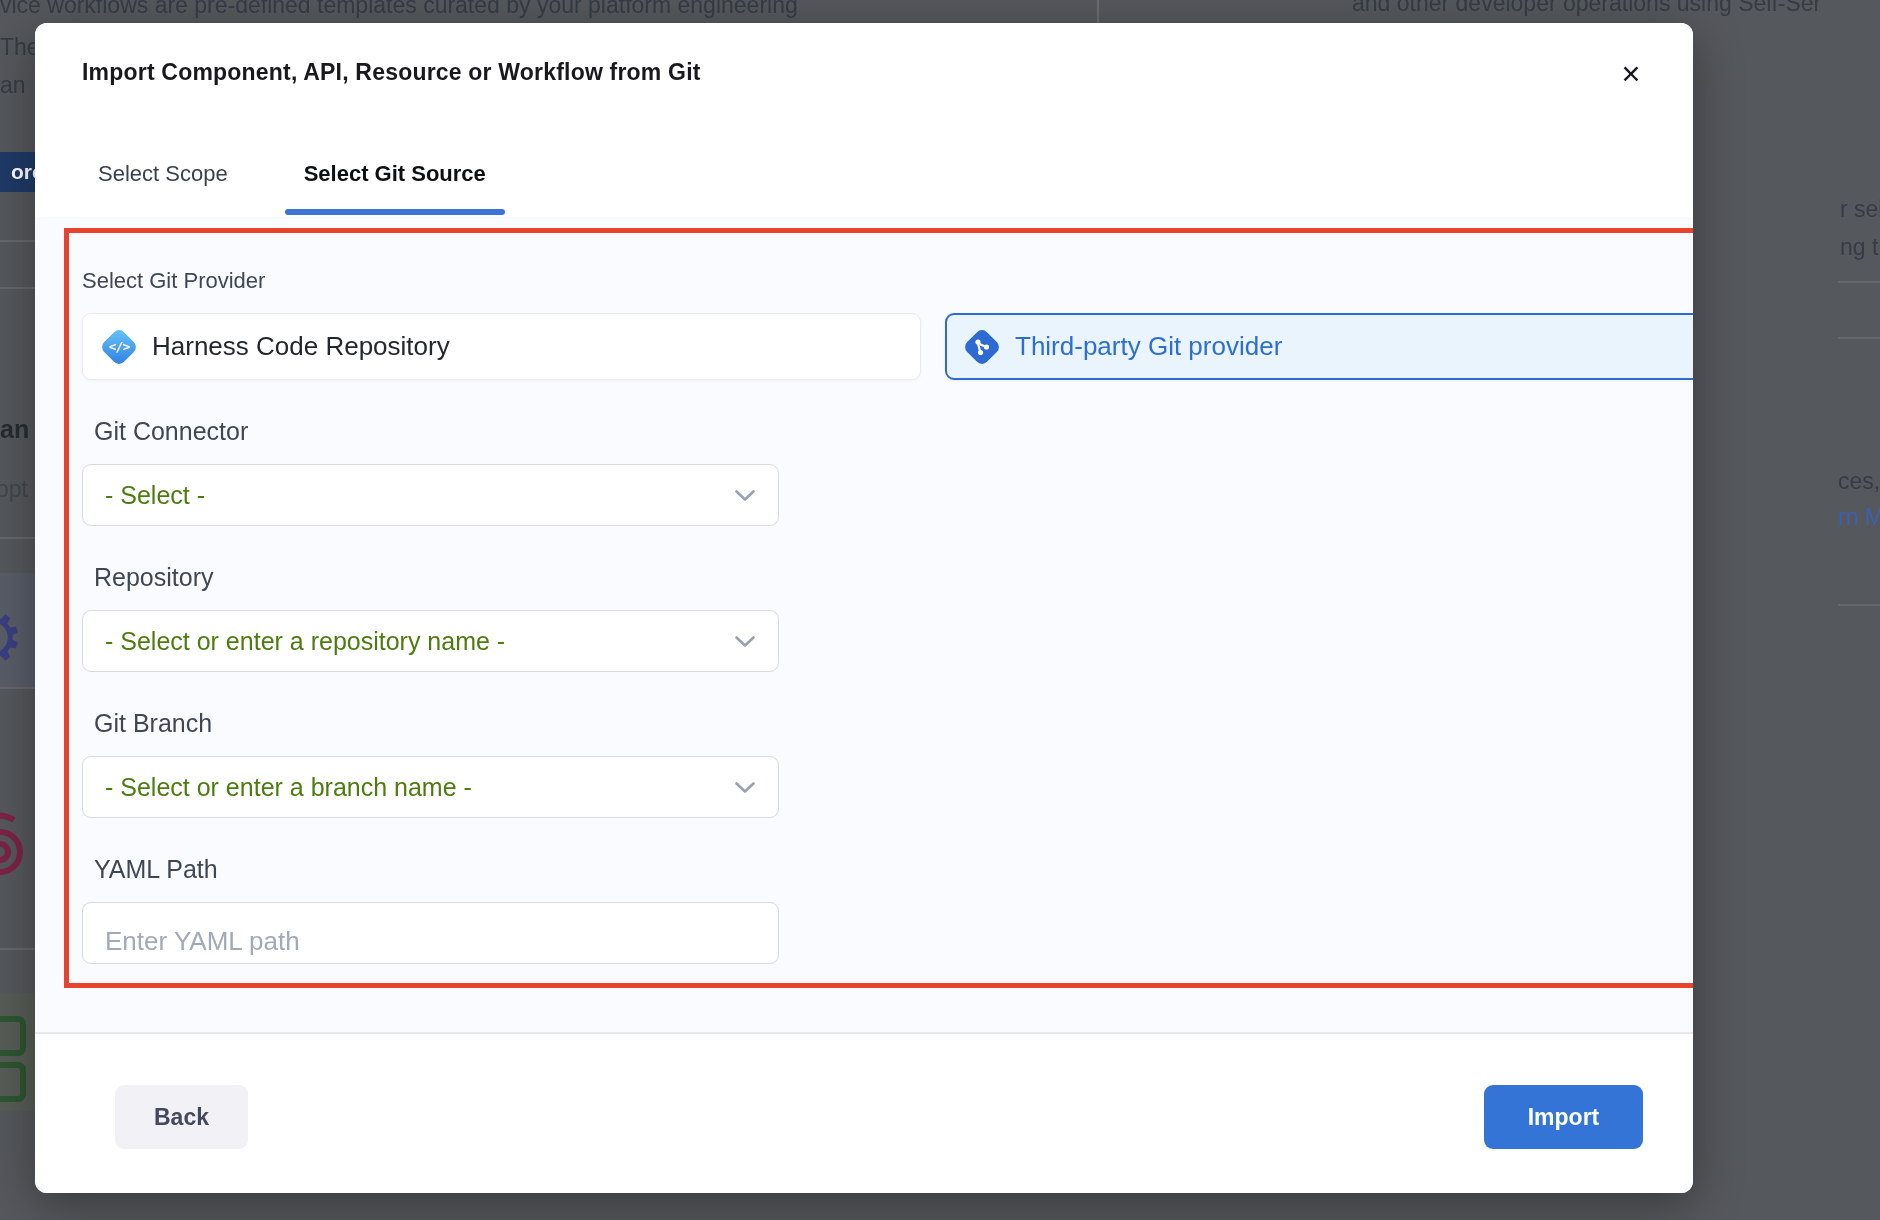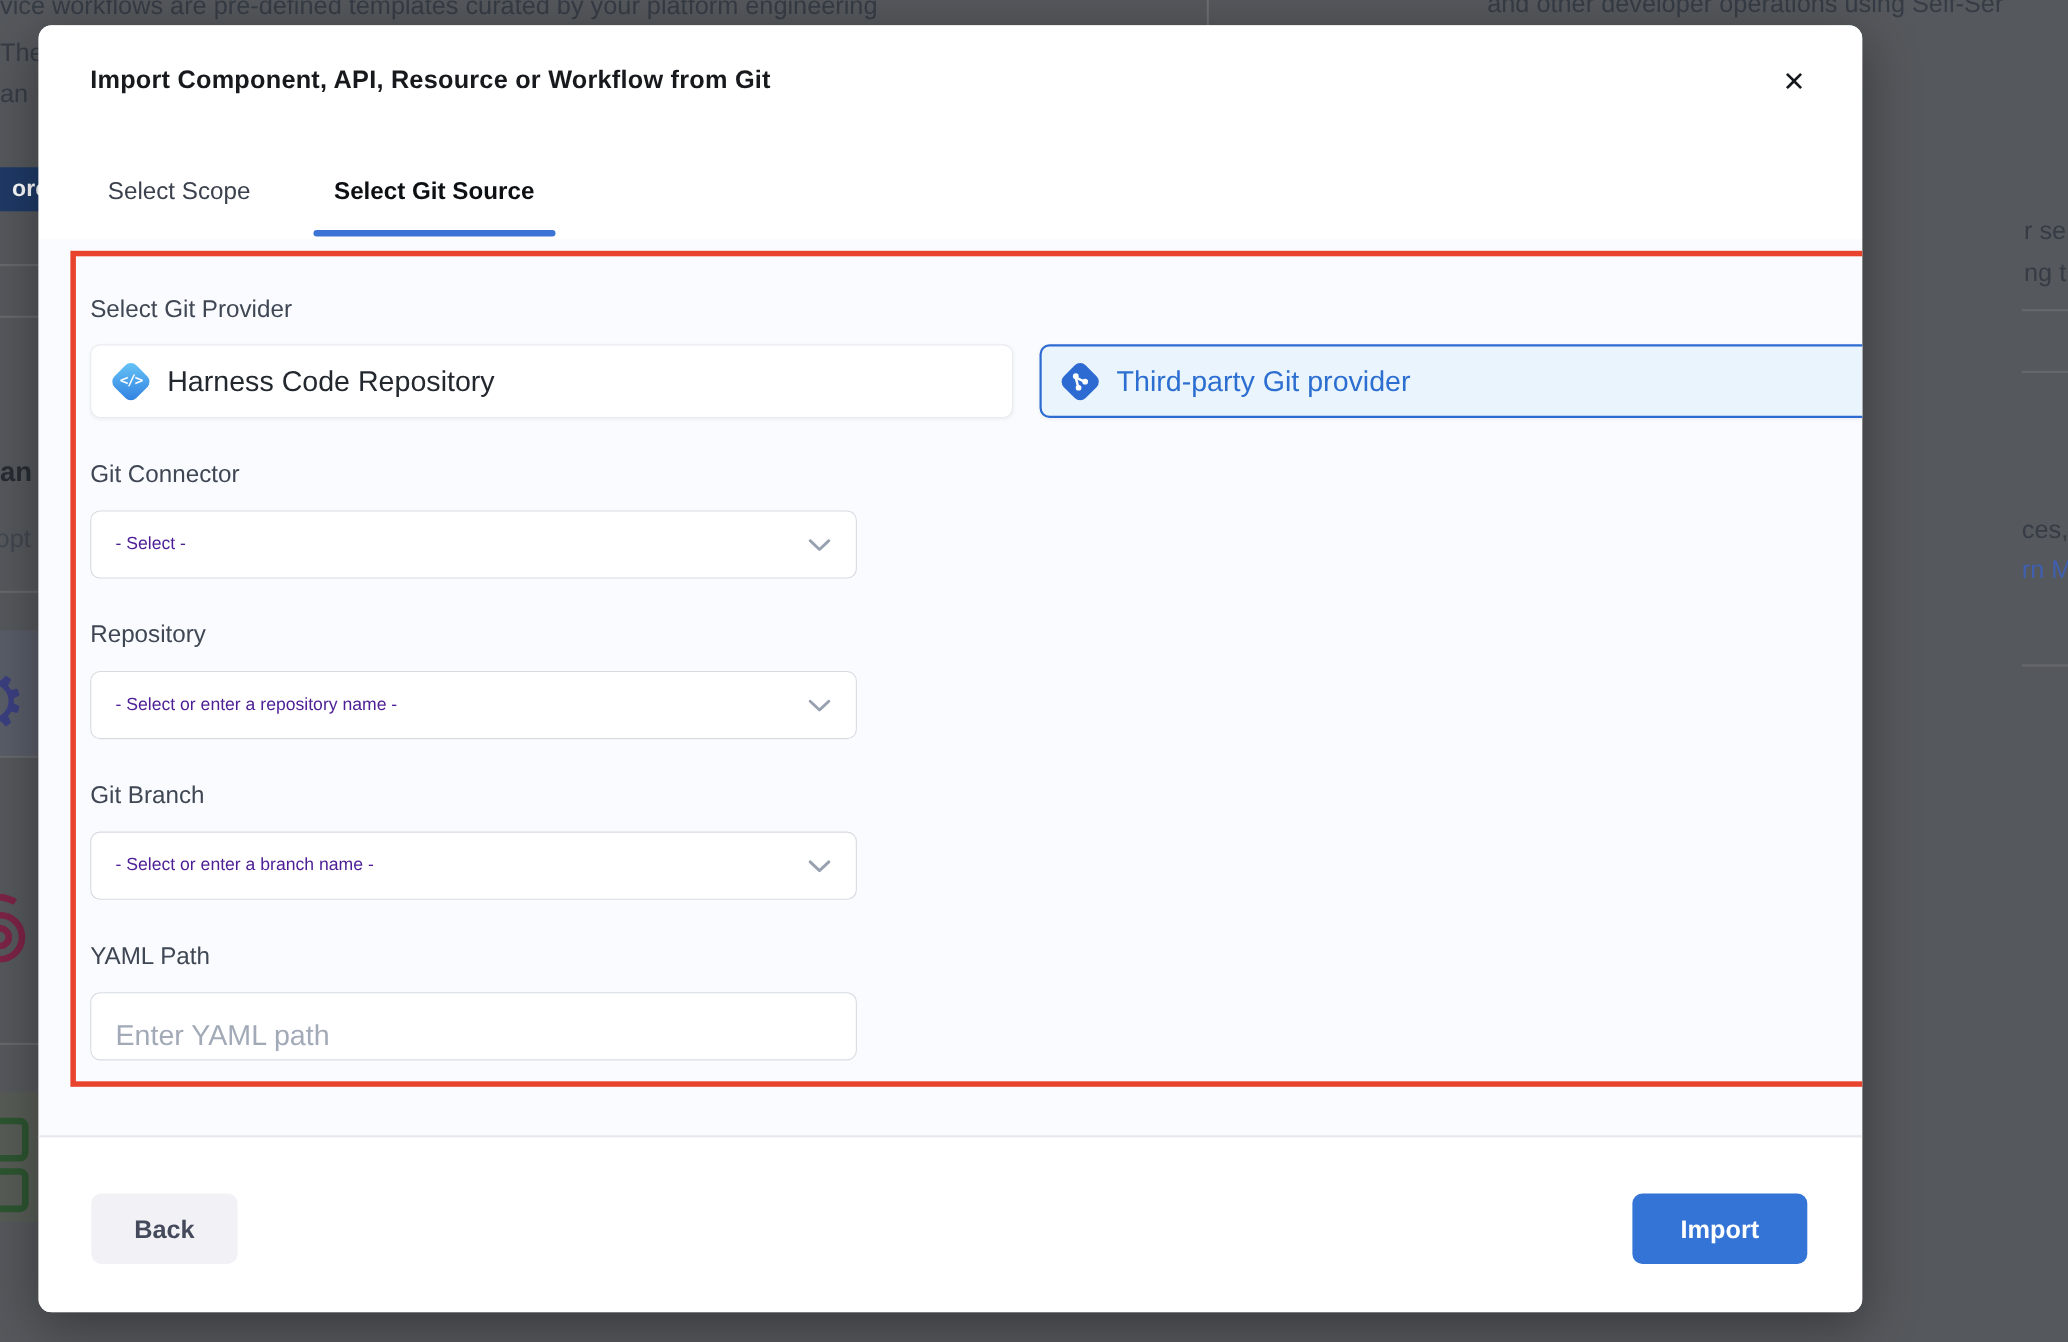--- a/index.html
+++ b/index.html
@@ -93,42 +93,42 @@
   .git-svg { position:relative; z-index:1; }
 
   .corner-check {
     position:absolute; top:-2px; right:-2px; width:56px; height:56px;
     background:#2D6BD2; clip-path:polygon(0 0,100% 0,100% 100%);
     border-top-right-radius:9px;
   }
   .corner-check svg { position:absolute; top:9px; right:7px; }
 
   .field { margin-top:38px; }
-  .field-label { font-size:22px; color:#3F4754; line-height:26px; }
+  .field-label { font-size:25px; color:#3F4754; line-height:26px;margin-left:12px; }
   .control {
     margin-top:20px; width:697px; height:62px; background:#FFFFFF;
     border:1px solid #D7DBE1; border-radius:9px;
     display:flex; align-items:center; padding:0 22px;
     cursor:pointer;
   }
-  .control .ph { flex:1; font-size:16px; color:#4c1d95; }
+  .control .ph { flex:1; font-size:25px; color:#4d7c0f; }
   .control input {
     flex:1; border:none; outline:none; font-size:26px; color:#6d28d9;
     font-family:inherit; background:transparent;margin-top:16px;
   }
   .control input::placeholder { color:#A2AAB8; }
 
   .modal-footer {
     position:relative; height:161px; background:#FFFFFF;
     border-top:2px solid #E8E9ED;
   }
   .btn {
     position:absolute; top:51px; height:64px; border:none; border-radius:9px;
     font-size:23px; font-weight:700; cursor:pointer; font-family:inherit;
-    display:flex; align-items:center; justify-content:center;
+    display:flex; align-items:center; justify-content:center;margin-left:32px;
   }
   .btn-back { left:48px; width:133px; background:#F1F1F6; color:#44495C; }
   .btn-import { right:50px; width:159px; background:#3474D6; color:#FFFFFF; }
 </style>
 </head>
 <body>
 
 <div class="backdrop">
   <div class="bg-text" style="left:0; top:-8px;">vice workflows are pre-defined templates curated by your platform engineering</div>
   <div class="bg-text" style="left:1352px; top:-10px;">and other developer operations using Self-Ser</div>

